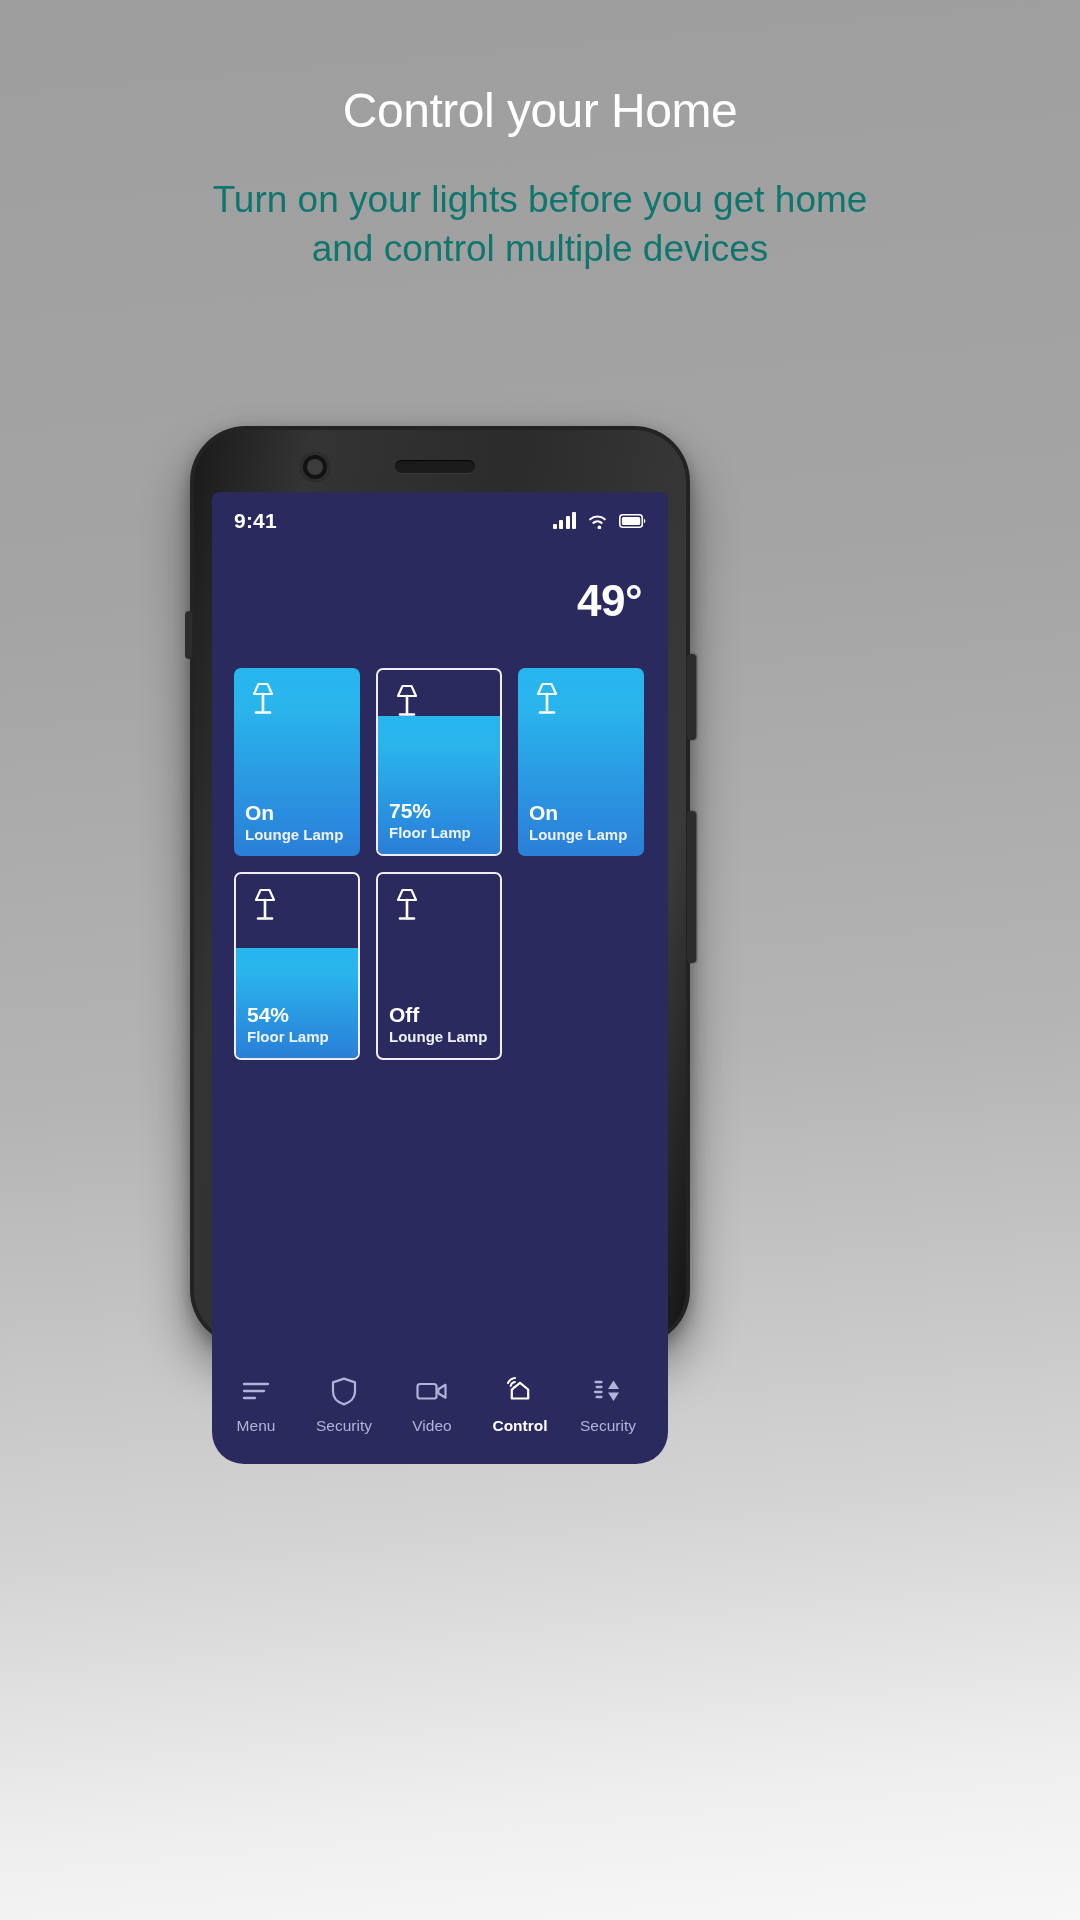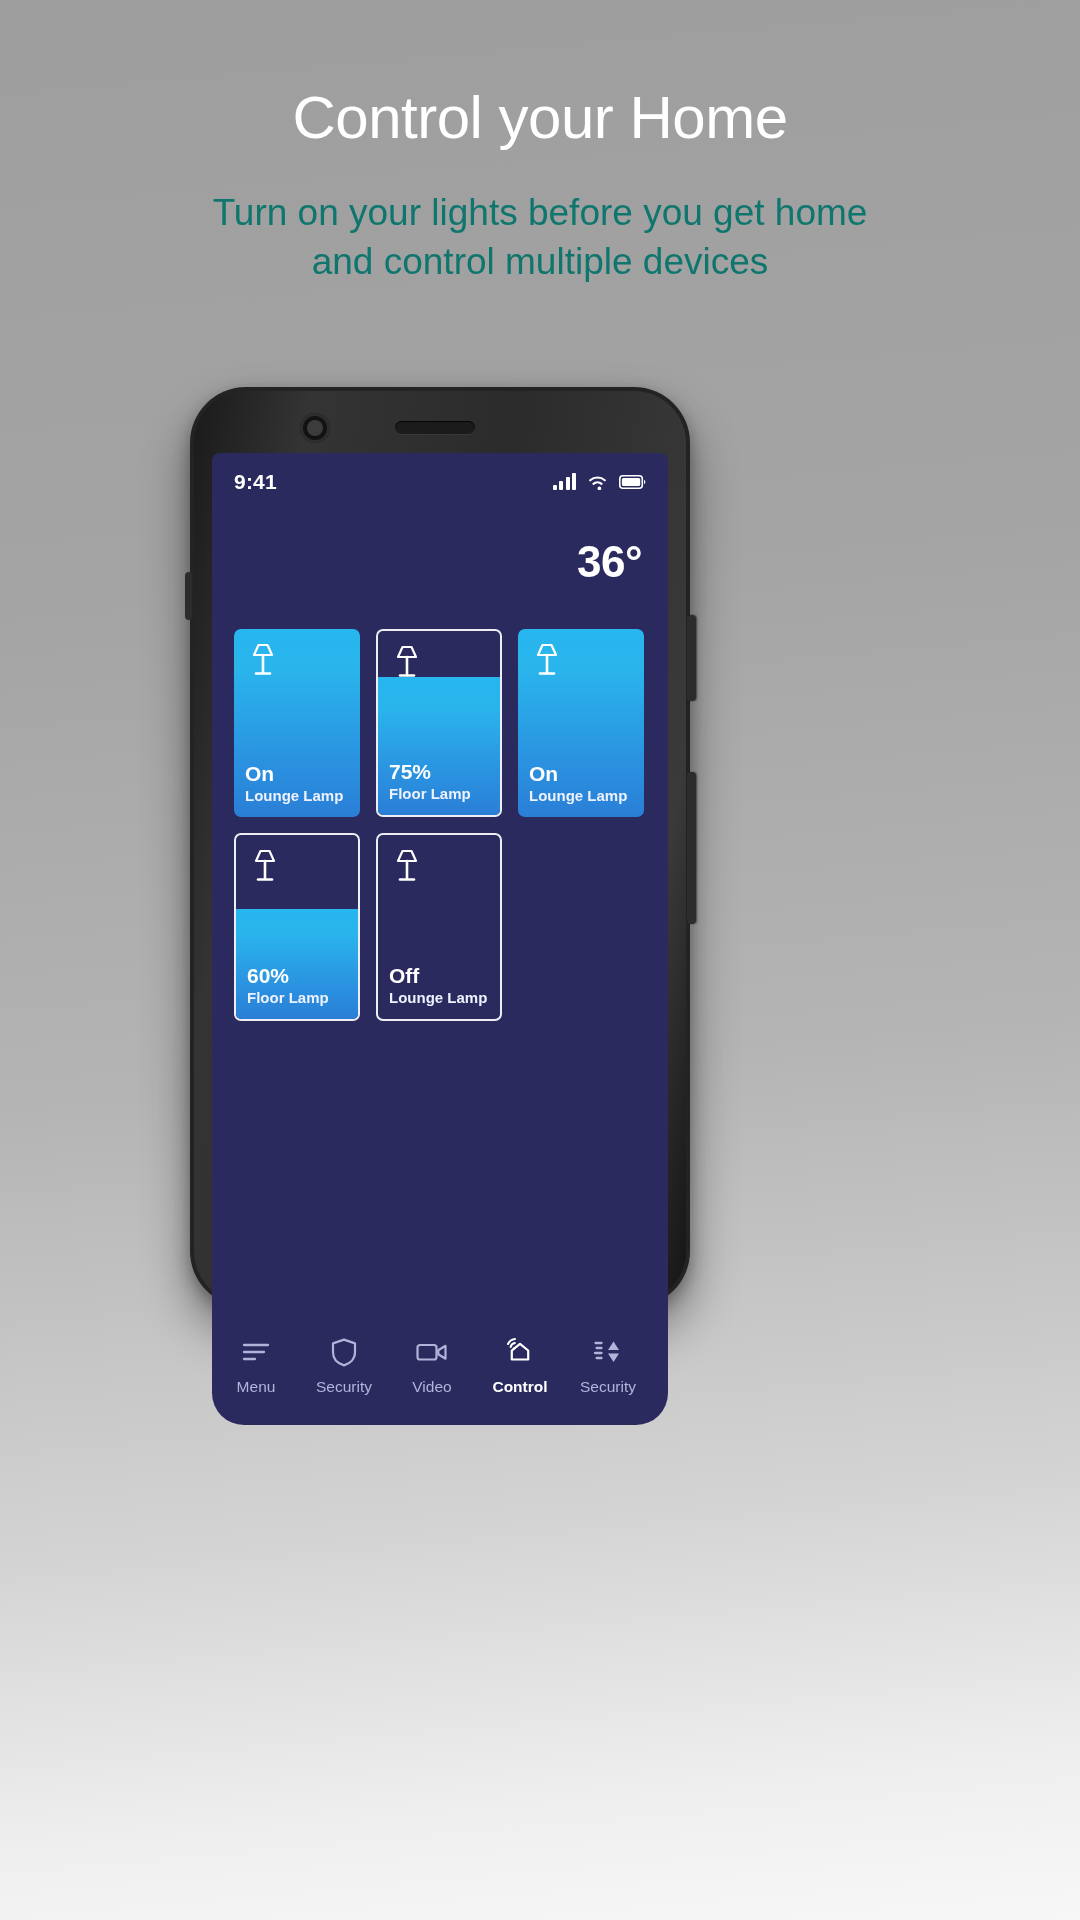--- a/index.html
+++ b/index.html
@@ -6,31 +6,31 @@
   html,body { width:1080px; height:1920px; }
   body {
     font-family: "Liberation Sans", sans-serif;
     background: linear-gradient(175deg,#9e9e9e 0%,#a4a4a4 30%,#b4b4b4 55%,#d4d4d4 78%,#efefef 92%,#f7f7f7 100%);
     overflow:hidden; position:relative;
   }
 
   
   .headline-wrap { position:absolute; top:86px; left:0; width:1080px; text-align:center; }
   .headline {
-    font-size:60px; font-weight:400; color:#ffffff; letter-spacing:-0.5px;
+    font-size:48px; font-weight:400; color:#ffffff; letter-spacing:-0.5px;
     line-height:1.05;
   }
   .subhead {
     margin-top:40px; font-size:37px; font-weight:400; color:#0f766e;
     line-height:1.32; width:700px; margin-left:auto; margin-right:auto;
   }
 
   
   .phone {
-    position:absolute; left:190px; top:387px; width:500px; height:920px;
+    position:absolute; left:190px; top:426px; width:500px; height:920px;
     background:#232323;
     border-radius:56px;
     box-shadow: 0 26px 48px rgba(0,0,0,0.42), 0 6px 16px rgba(0,0,0,0.30);
   }
   .phone-inner-bevel{
     position:absolute; inset:4px; border-radius:52px;
     background:linear-gradient(100deg,#1a1a1a 0%,#343434 18%,#2b2b2b 50%,#3a3a3a 85%,#141414 100%);
   }
   .btn-side {
     position:absolute; right:-6px; width:9px; background:#2c2c2c;
@@ -161,21 +161,21 @@
           <path d="M3.2 6.3 a11.1 11.1 0 0 1 14.6 0" stroke="#fff" stroke-width="2.1" fill="none" stroke-linecap="round"></path>
         </svg>
         <svg width="27" height="14" viewBox="0 0 27 14">
           <rect x="0.8" y="0.8" width="22.5" height="12.4" rx="3" ry="3" stroke="#fff" stroke-width="1.6" fill="none"></rect>
           <rect x="2.9" y="2.9" width="18.3" height="8.2" rx="1.6" ry="1.6" fill="#fff"></rect>
           <path d="M25 4.7 v4.6 a2.6 2.6 0 0 0 0 -4.6 Z" fill="#fff"></path>
         </svg>
       </div>
     </div>
 
-    <div class="temp">36°</div>
+    <div class="temp">49°</div>
 
     <div class="grid">
 
       <div class="card">
         <div class="fill" style="height:100%"></div>
         <div class="card-body">
           <svg class="lamp-icon" viewBox="0 0 36 38">
             <path d="M9 14 L13.5 4 H22.5 L27 14 Z" stroke="#fff" stroke-width="2.2" fill="none" stroke-linejoin="round"></path>
             <line x1="18" y1="14" x2="18" y2="32" stroke="#fff" stroke-width="2.6" stroke-linecap="round"></line>
             <line x1="11" y1="32.5" x2="25" y2="32.5" stroke="#fff" stroke-width="2.6" stroke-linecap="round"></line>
@@ -219,21 +219,21 @@
 
       <div class="card partial">
         <div class="fill" style="height:60%"></div>
         <div class="card-body">
           <svg class="lamp-icon" viewBox="0 0 36 38">
             <path d="M9 14 L13.5 4 H22.5 L27 14 Z" stroke="#fff" stroke-width="2.2" fill="none" stroke-linejoin="round"></path>
             <line x1="18" y1="14" x2="18" y2="32" stroke="#fff" stroke-width="2.6" stroke-linecap="round"></line>
             <line x1="11" y1="32.5" x2="25" y2="32.5" stroke="#fff" stroke-width="2.6" stroke-linecap="round"></line>
           </svg>
           <div>
-            <div class="card-val">60%</div>
+            <div class="card-val">54%</div>
             <div class="card-lbl">Floor Lamp</div>
           </div>
         </div>
       </div>
 
       <div class="card off">
         <div class="fill" style="height:0%"></div>
         <div class="card-body">
           <svg class="lamp-icon" viewBox="0 0 36 38">
             <path d="M9 14 L13.5 4 H22.5 L27 14 Z" stroke="#fff" stroke-width="2.2" fill="none" stroke-linejoin="round"></path>

